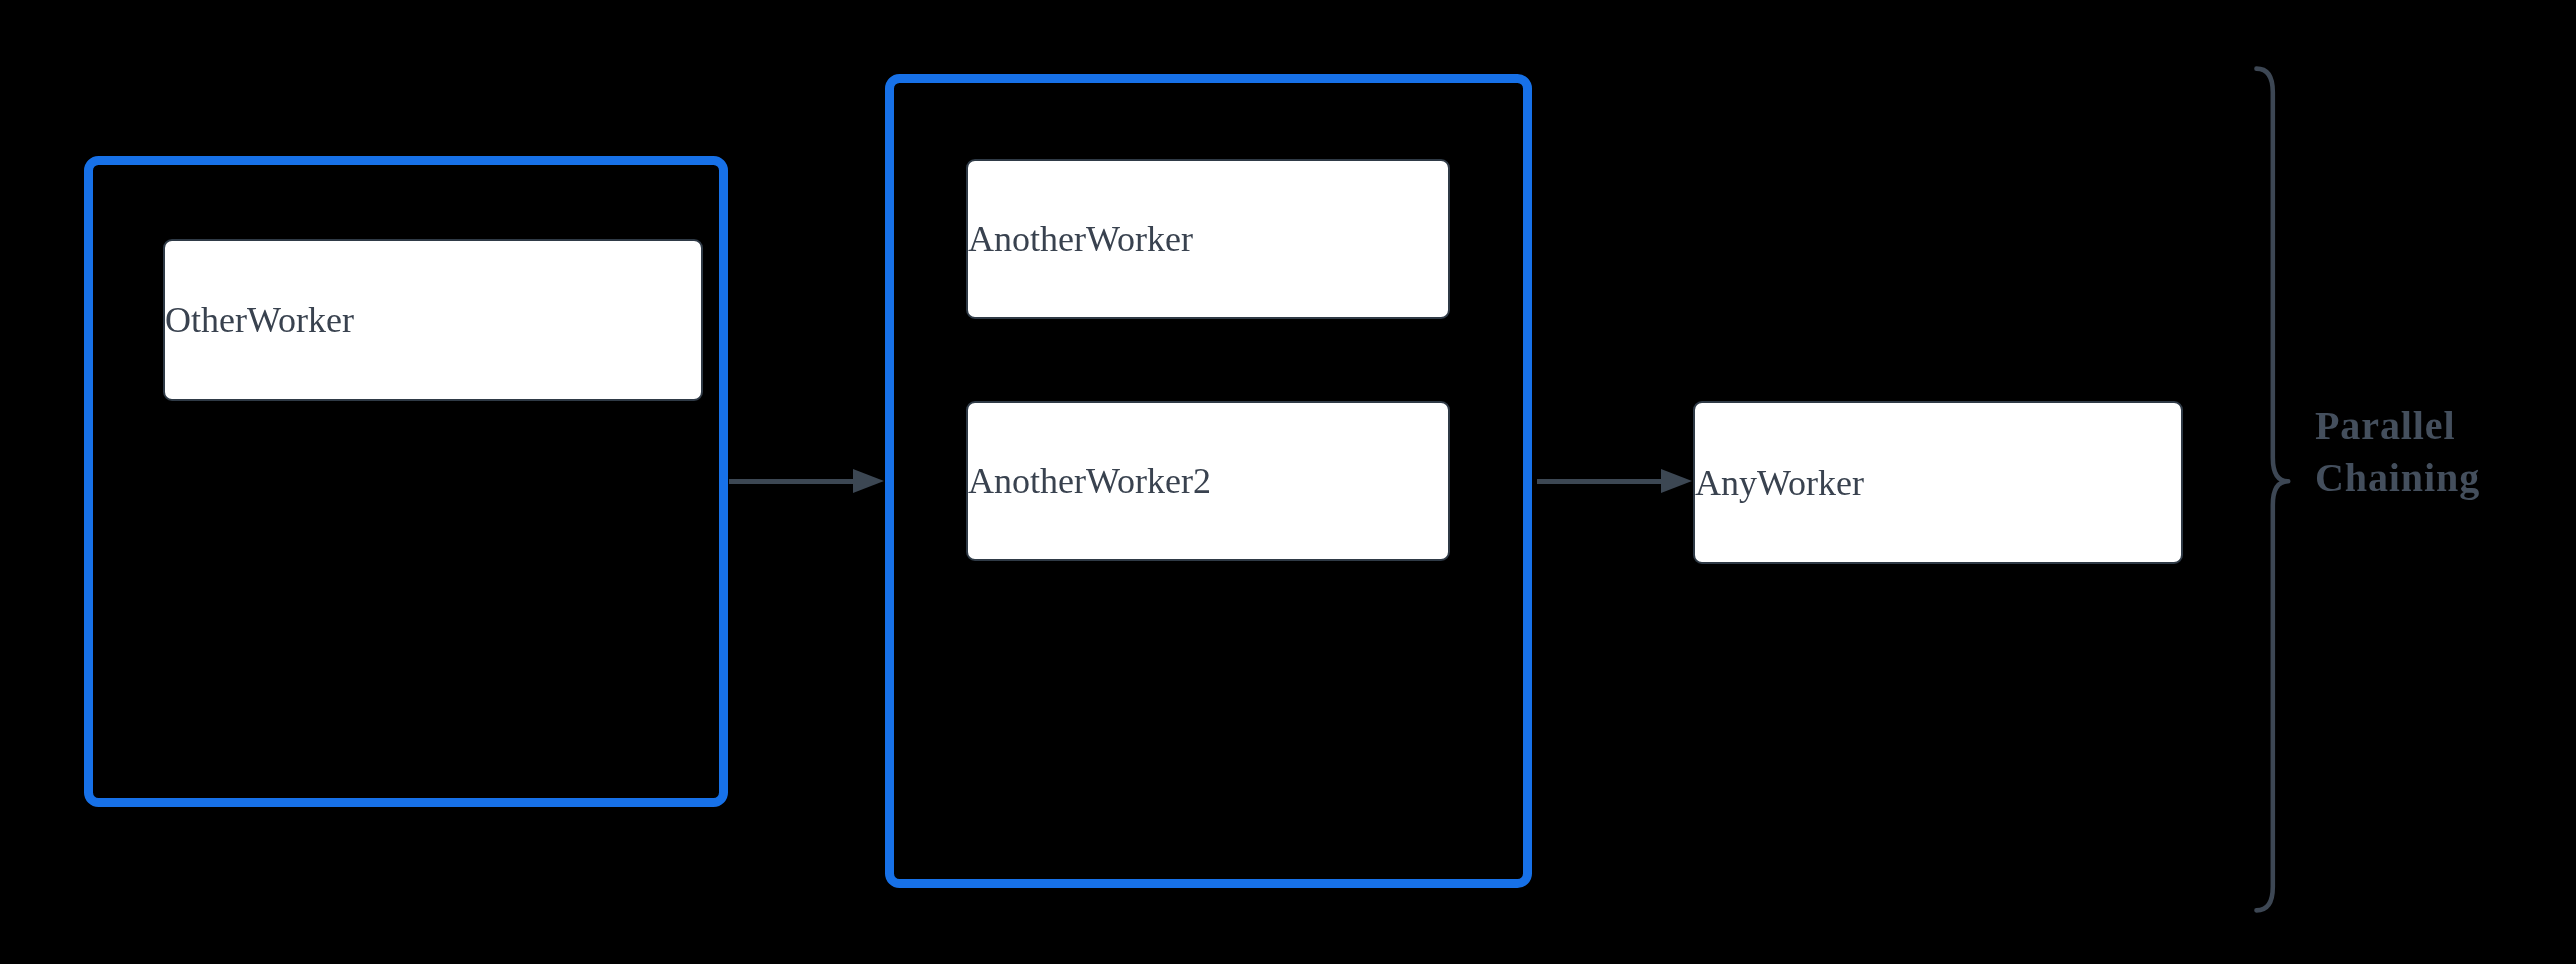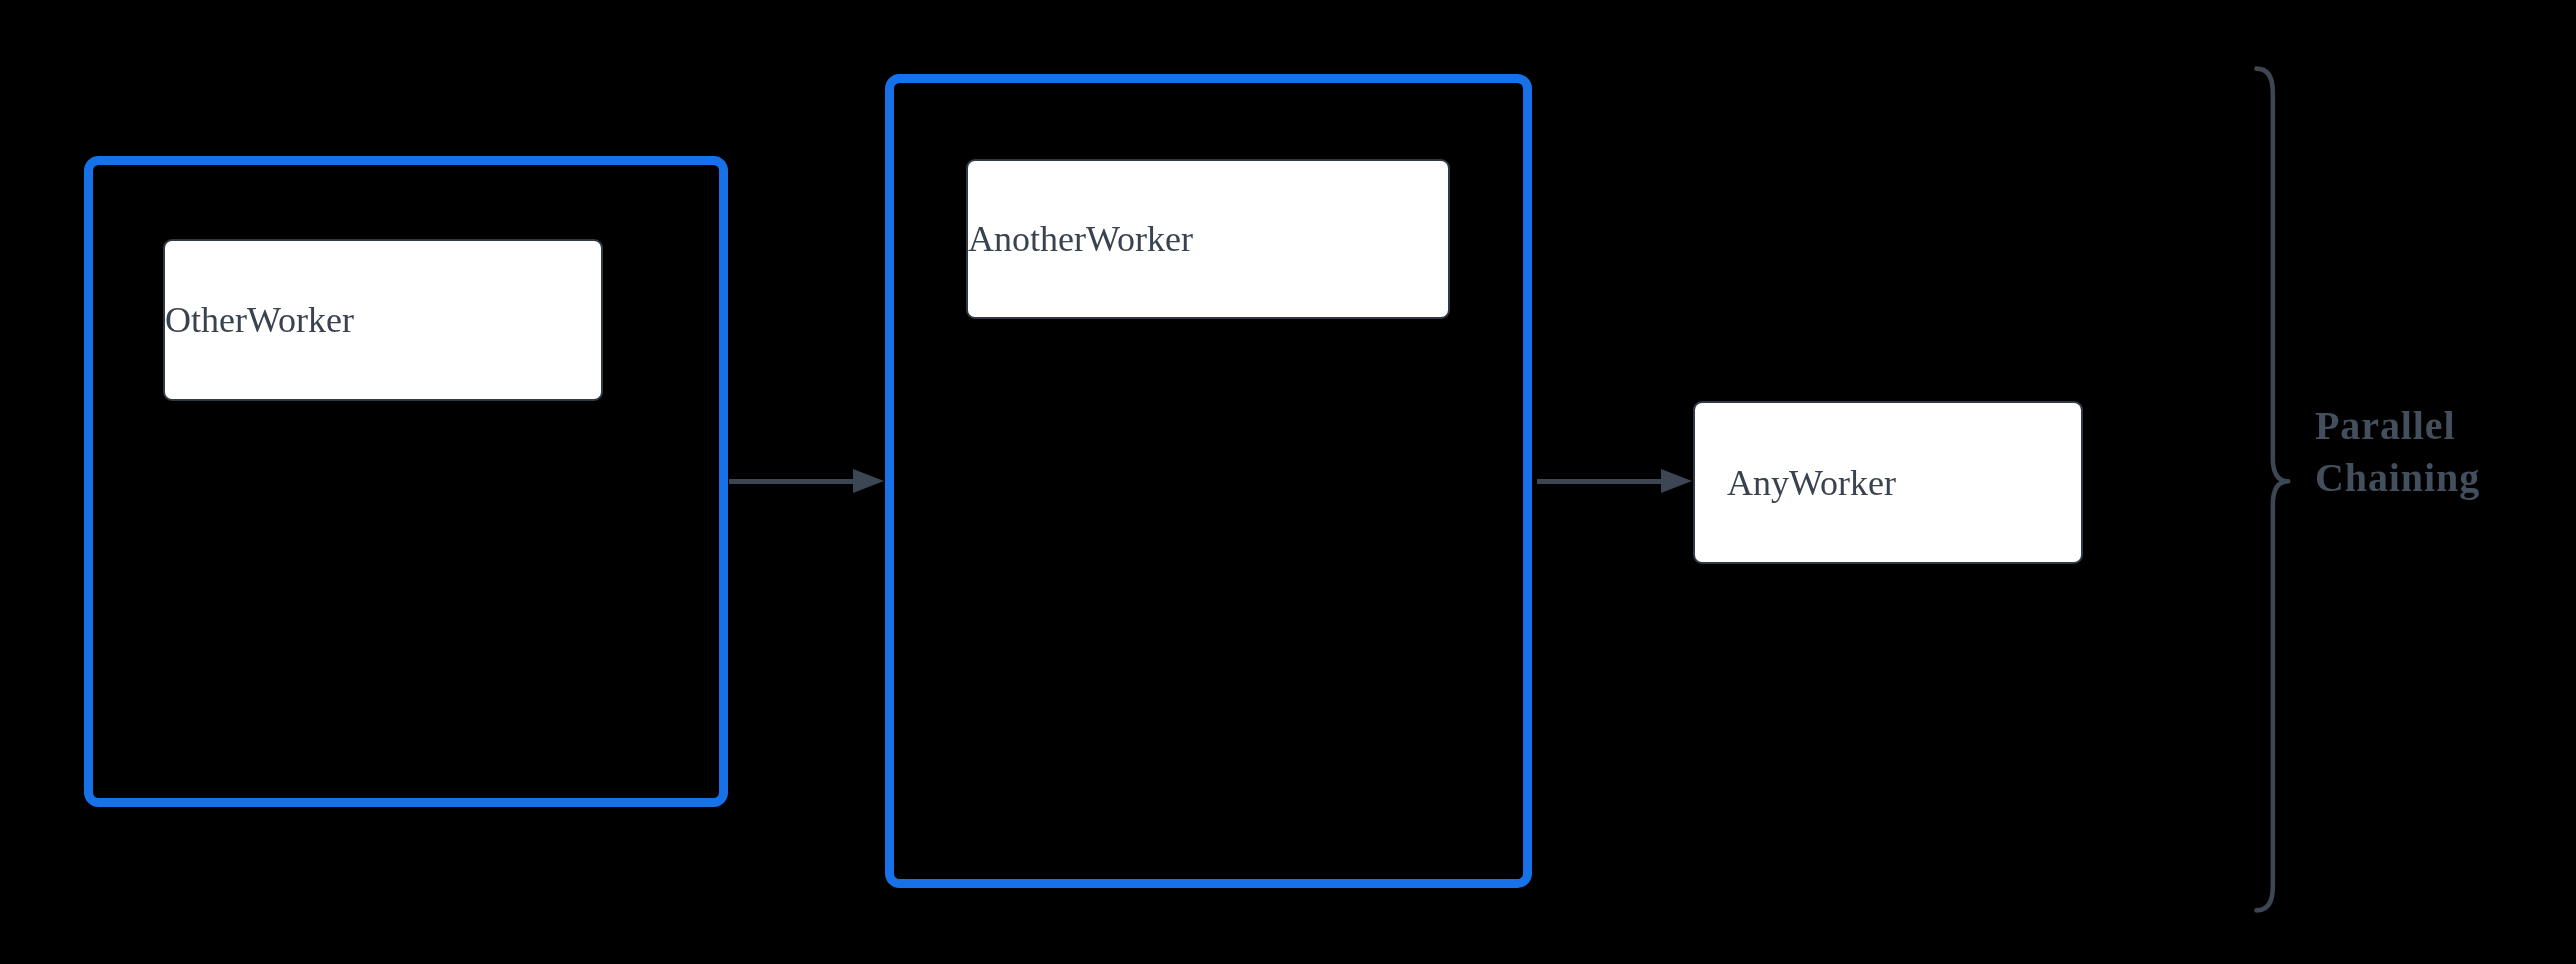--- a/index.html
+++ b/index.html
@@ -31,26 +31,26 @@
     border-radius: 9px;
     box-sizing: border-box;
     display: flex;
     align-items: center;
   }
   .node-label {
     color: var(--node-text, #39424f);
     font-size: 36px;
     white-space: nowrap;
   }
-  .node-otherworker   { left: 163px;  top: 239px; width: 440px; height: 162px; }
+  .node-otherworker   { left: 163px;  top: 239px; width: 540px; height: 162px; }
   .node-otherworker2  { left: 163px;  top: 562px; width: 490px; height: 162px; }
   .node-anotherworker  { left: 966px; top: 159px; width: 484px; height: 160px; }
   .node-anotherworker2 { left: 966px; top: 401px; width: 484px; height: 160px; }
   .node-anotherworker3 { left: 966px; top: 643px; width: 484px; height: 160px; }
-  .node-anyworker      { left: 1693px; top: 401px; width: 390px; height: 163px; padding-left: 32px; }
+  .node-anyworker      { left: 1693px; top: 401px; width: 490px; height: 163px; }
   .arrow {
     position: absolute;
     height: 31px;
   }
   .arrow-1 { left: 729px;  top: 466px; width: 155px; }
   .arrow-2 { left: 1537px; top: 466px; width: 155px; }
   .arrow .arrow-line {
     position: absolute;
     left: 0;
     top: 12.7px;
@@ -108,20 +108,23 @@
 
   <div class="arrow arrow-1">
     <div class="arrow-line"></div>
     <div class="arrow-head-icon"></div>
   </div>
 
   <div class="group-box group-2"></div>
   <div class="node node-anotherworker">
     <span class="node-label">AnotherWorker</span>
   </div>
+  <div class="node node-anotherworker2">
+    <span class="node-label">AnotherWorker2</span>
+  </div>
 
   <div class="arrow arrow-2">
     <div class="arrow-line"></div>
     <div class="arrow-head-icon"></div>
   </div>
 
   <div class="node node-anyworker">
     <span class="node-label">AnyWorker</span>
   </div>
 

